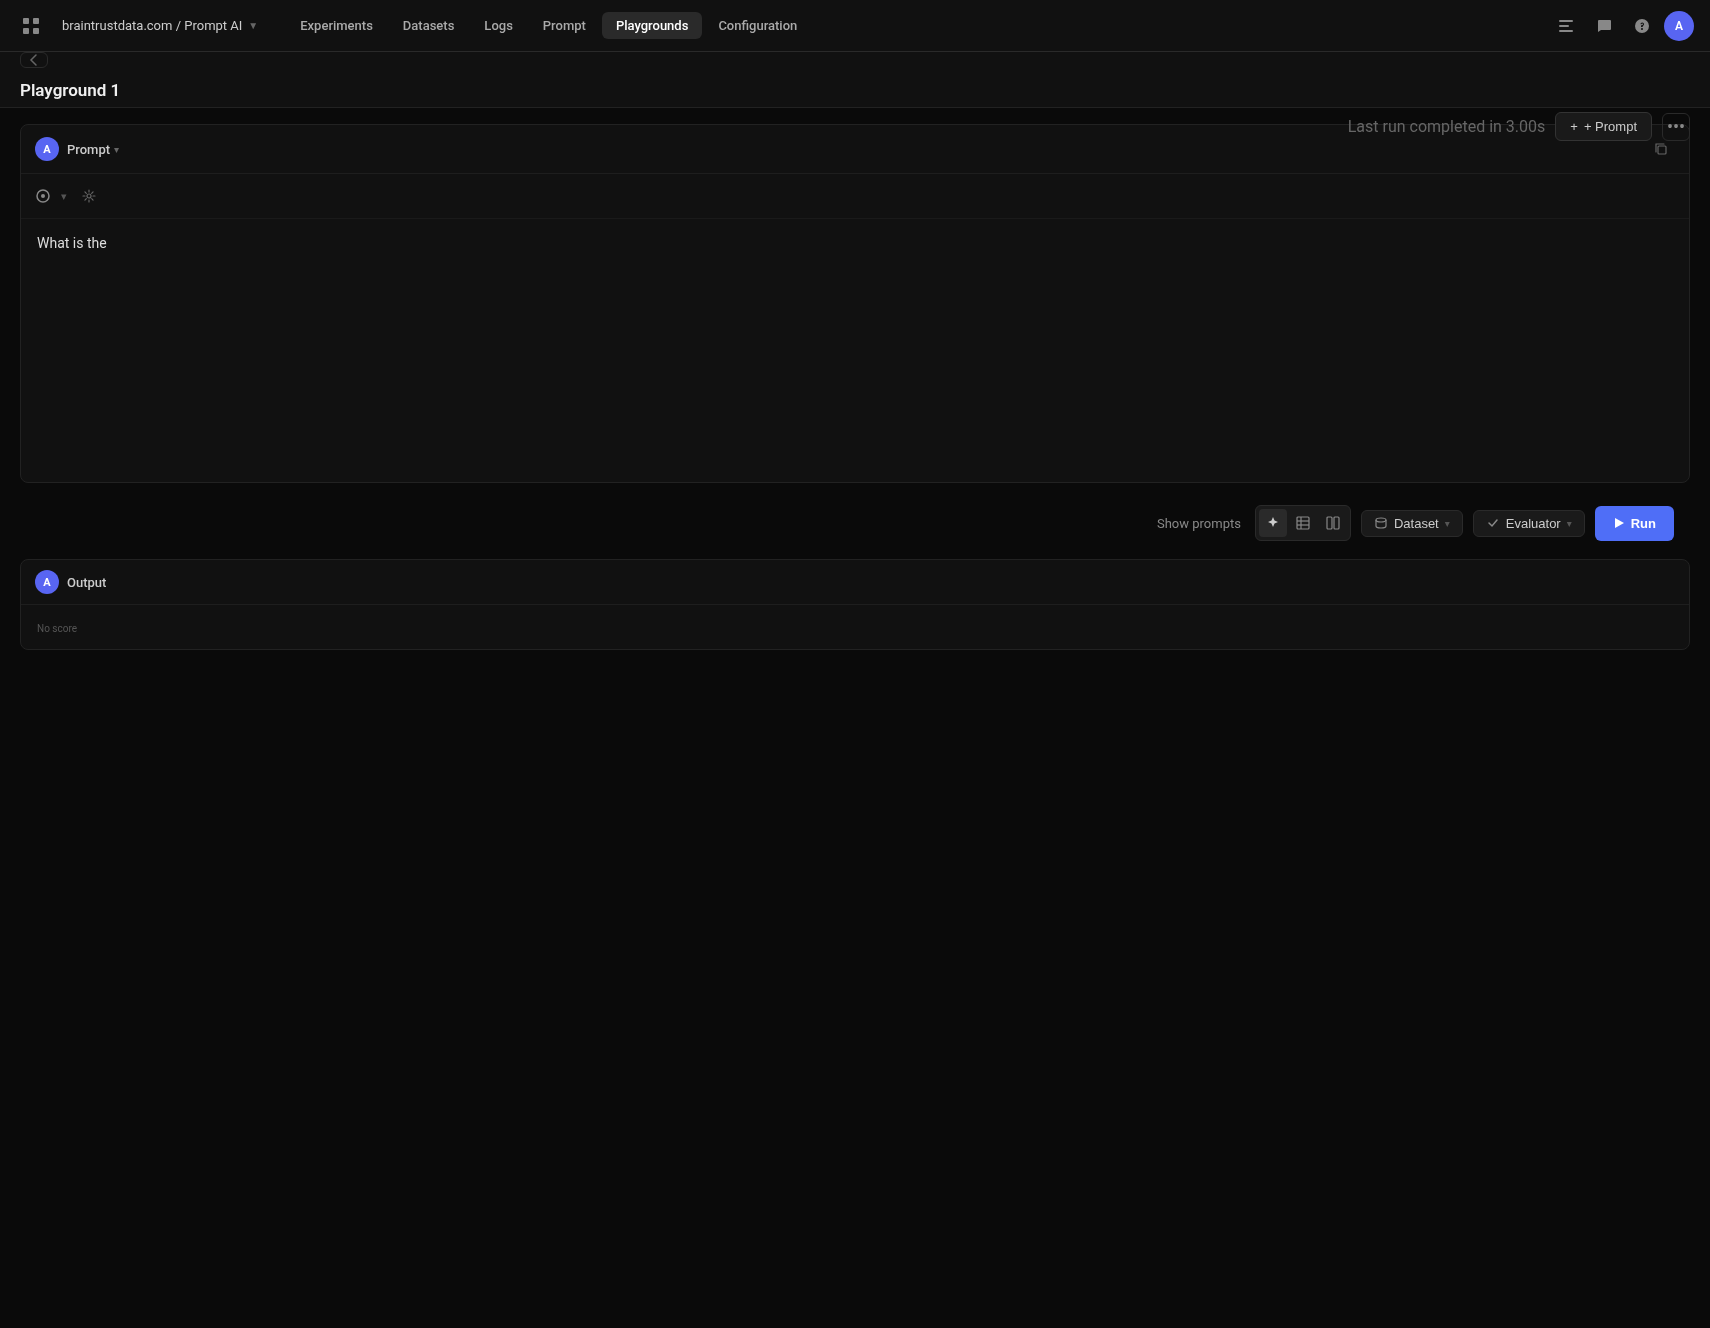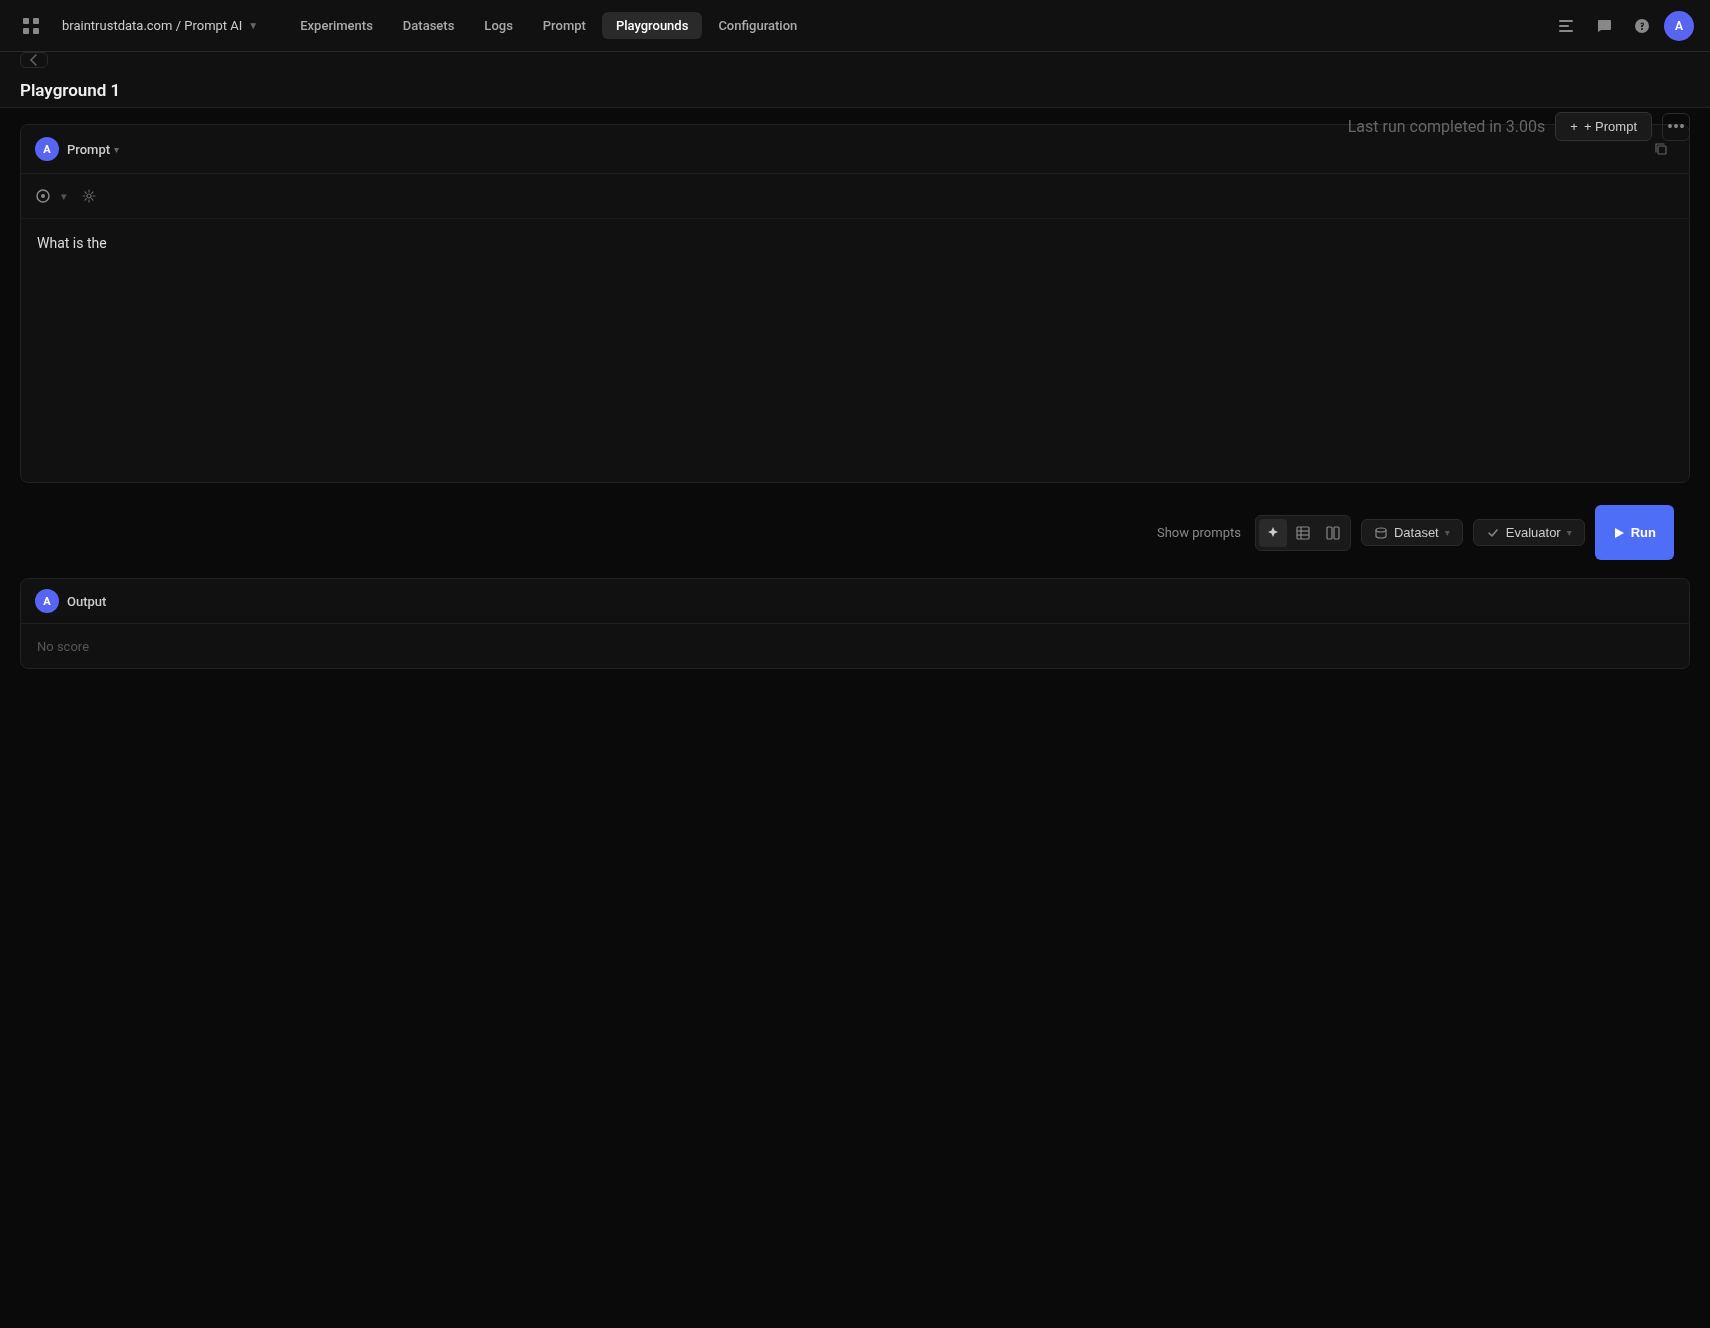--- a/index.html
+++ b/index.html
@@ -380,21 +380,21 @@
       border-radius: 6px;
       cursor: pointer;
       color: #ccc;
       font-size: 13px;
     }
 
     .run-btn {
       display: flex;
       align-items: center;
       gap: 6px;
-      padding: 20px 18px;
+      padding: 10px 18px;
       background: #4f6ef7;
       border: none;
       border-radius: 6px;
       cursor: pointer;
       color: #fff;
       font-size: 13px;
       font-weight: 600;
     }
 
     
@@ -431,21 +431,21 @@
       font-size: 13px;
       font-weight: 500;
       color: #ccc;
     }
 
     .output-body {
       padding: 14px 16px;
     }
 
     .no-score-text {
-      font-size: 13px;
+      font-size: 10px;
       color: #555;
     }
   </style>
 </head>
 <body>
 
 <nav class="topnav">
   <div class="topnav-logo">
 
     <svg width="18" height="18" viewBox="0 0 18 18" fill="currentColor">

